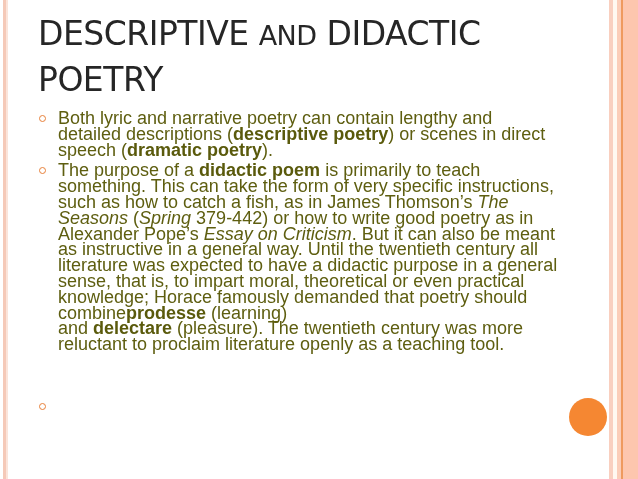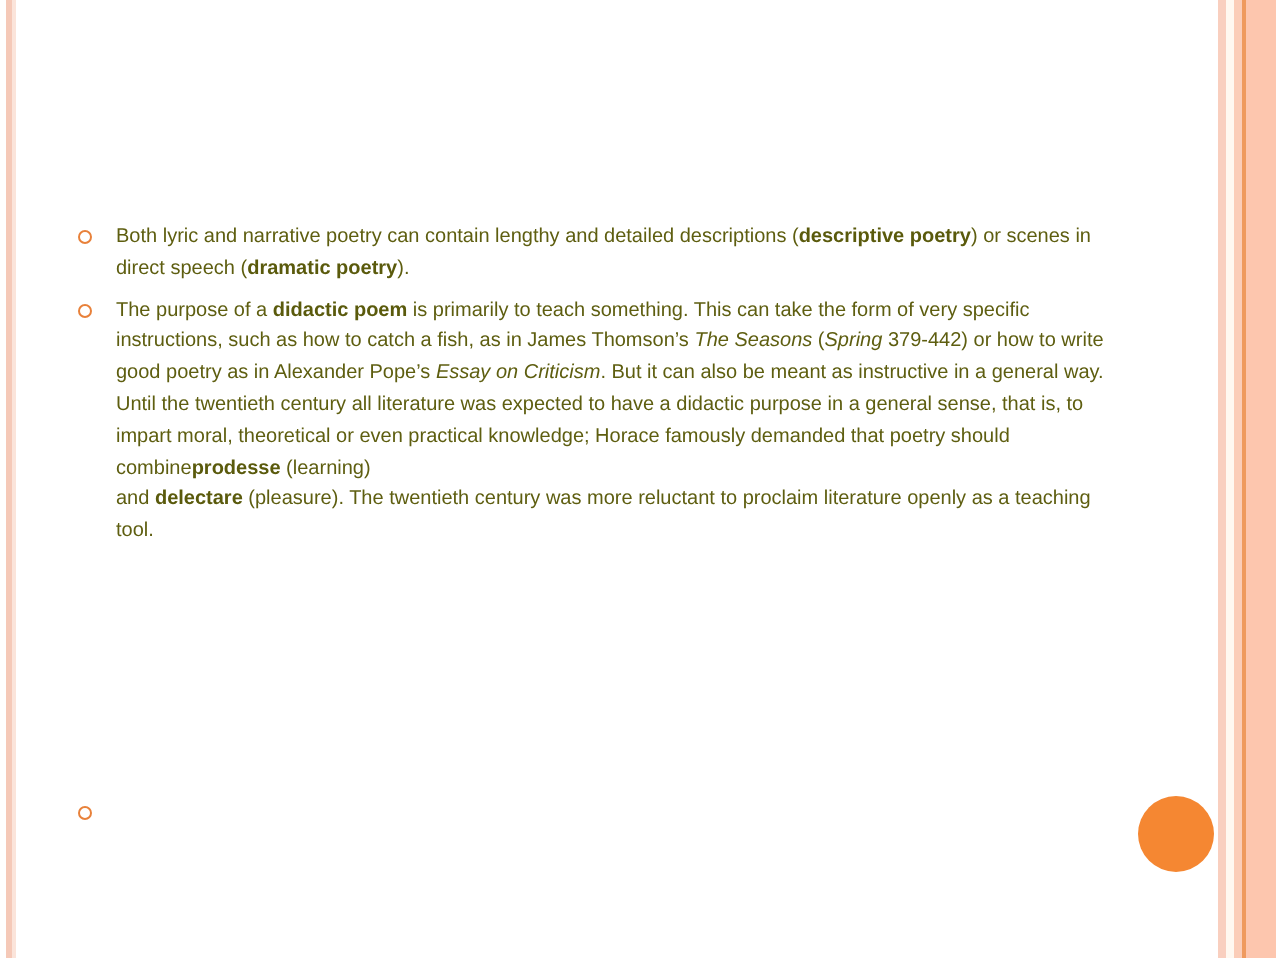--- a/index.html
+++ b/index.html
@@ -62,21 +62,21 @@
       left: 38px;
       top: 111px;
       width: 520px;
       margin: 0;
       padding: 0;
       list-style: none;
     }
     .bullet {
       position: relative;
       padding-left: 20px;
-      font-size: 10px;
+      font-size: 18px;
       line-height: 15.8px;
       color: #5e5e10;
       margin-bottom: 5px;
     }
     .bullet .marker {
       position: absolute;
       left: 1px;
       top: 4px;
       width: 5px;
       height: 5px;
@@ -112,20 +112,21 @@
 <div class="slide">
   <div class="left-border"></div>
   <div class="left-border-2"></div>
 
   <div class="rb1"></div>
   <div class="rb2"></div>
   <div class="rb3"></div>
   <div class="rb4"></div>
   <div class="rb5"></div>
 
+  <h1 class="title"><span>DESCRIPTIVE </span><span class="sc">AND</span><span> DIDACTIC POETRY</span></h1>
 
   <ul class="content" id="bullets">
     <li class="bullet">
       <span class="marker"></span>
       <span class="text"><span>Both lyric and narrative poetry can contain lengthy and detailed descriptions (</span><b>descriptive poetry</b><span>) or scenes in direct speech (</span><b>dramatic poetry</b><span>).</span></span>
     </li>
     <li class="bullet">
       <span class="marker"></span>
       <span class="text"><span>The purpose of a </span><b>didactic poem</b><span> is primarily to teach something. This can take the form of very specific instructions, such as how to catch a fish, as in James Thomson’s </span><i>The Seasons</i><span> (</span><i>Spring</i><span> 379-442) or how to write good poetry as in Alexander Pope’s </span><i>Essay on Criticism</i><span>. But it can also be meant as instructive in a general way. Until the twentieth century all literature was expected to have a didactic purpose in a general sense, that is, to impart moral, theoretical or even practical knowledge; Horace famously demanded that poetry should combine</span><b>prodesse</b><span> (learning)</span><br><span>and </span><b>delectare</b><span> (pleasure). The twentieth century was more reluctant to proclaim literature openly as a teaching tool.</span></span>
     </li>

